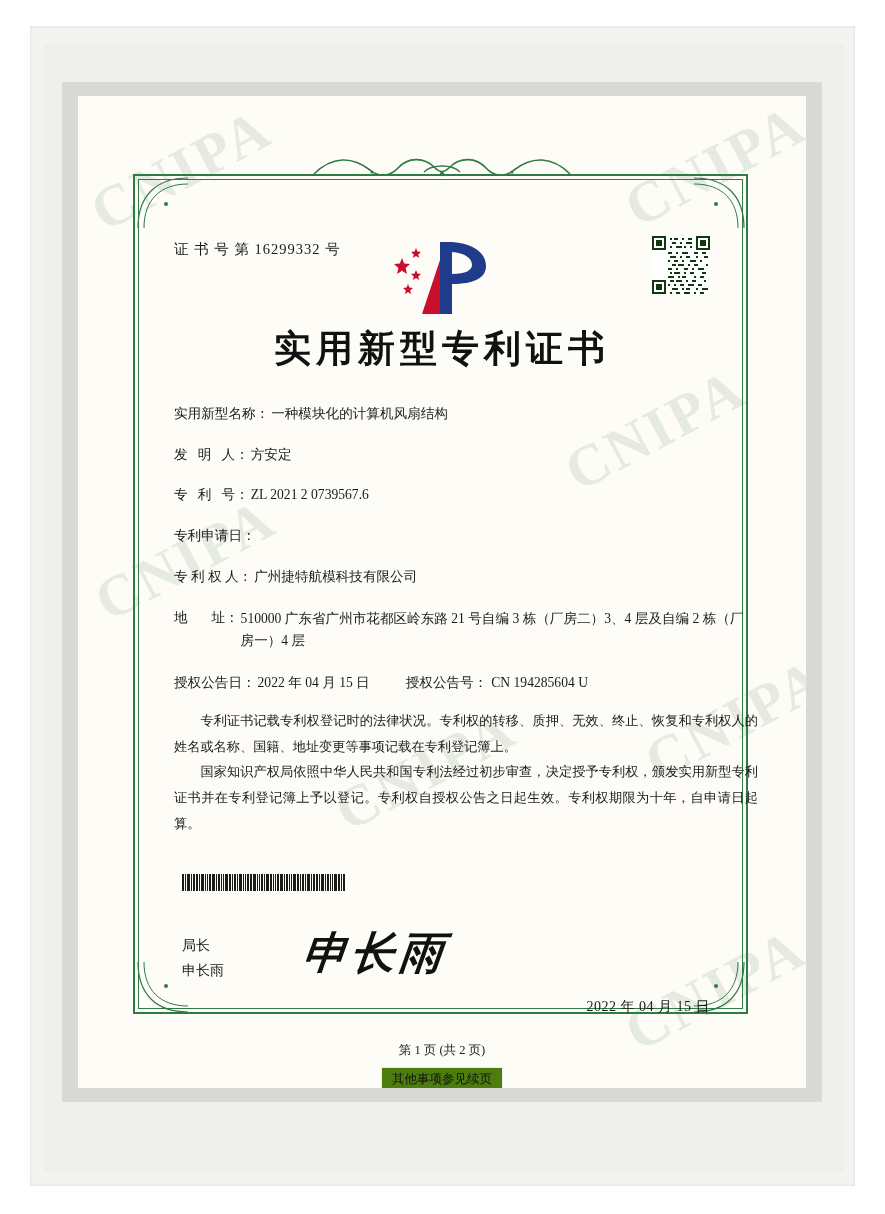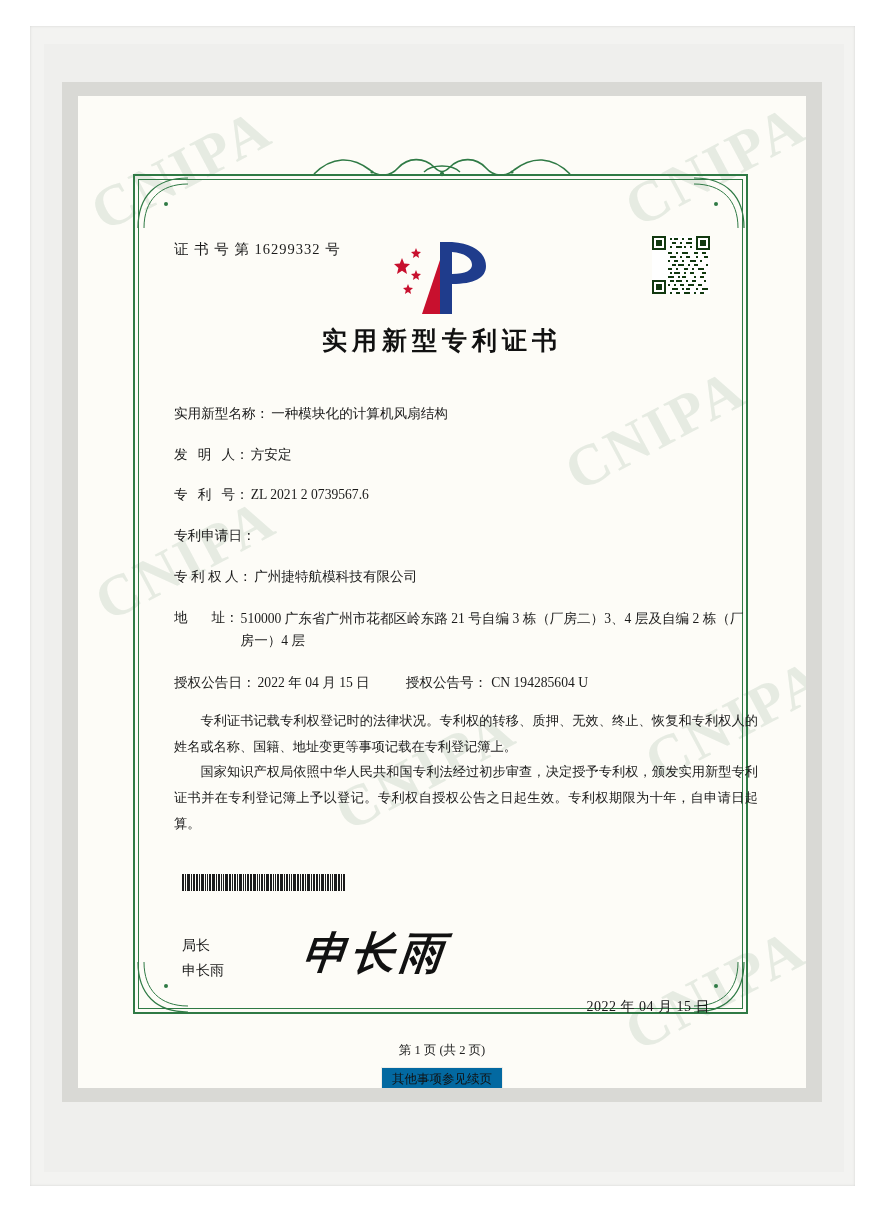--- a/index.html
+++ b/index.html
@@ -109,21 +109,21 @@
     position: absolute;
     right: 96px; top: 140px;
     width: 58px; height: 58px;
   }
 
   .main-title {
     position: absolute;
     left: 0; right: 0;
     top: 228px;
     text-align: center;
-    font-size: 25px;
+    font-size: 37px;
     font-weight: 700;
     letter-spacing: 5px;
     color: #111;
   }
 
   
   .fields {
     position: absolute;
     left: 96px;
     top: 308px;
@@ -212,21 +212,21 @@
     font-size: 12.5px;
     color: #222;
   }
   .footer-note {
     position: absolute;
     left: 50%;
     transform: translateX(-50%);
     top: 972px;
     font-size: 12.5px;
     color: #111;
-    background: #0369a1;
+    background: #4d7c0f;
     padding: 3px 10px 4px 10px;
     box-shadow: 0 0 0 1px rgba(0,0,0,0.06);
   }
 </style>
 </head>
 <body>
 
 <div class="scan-page">
   <div class="shadow-layer-1"></div>
   <div class="shadow-layer-2"></div>

